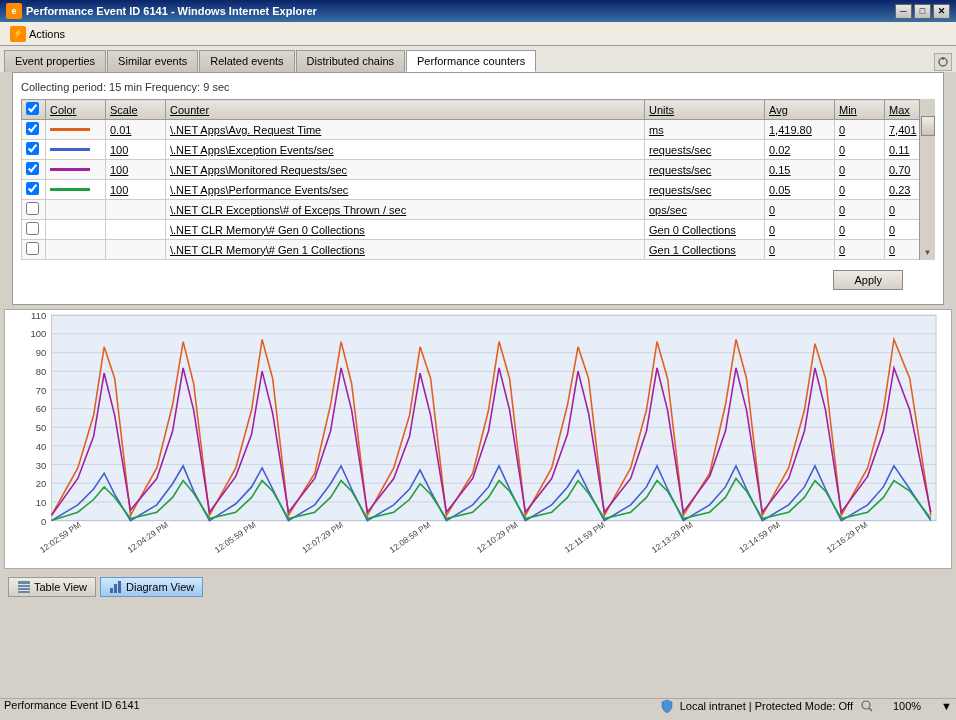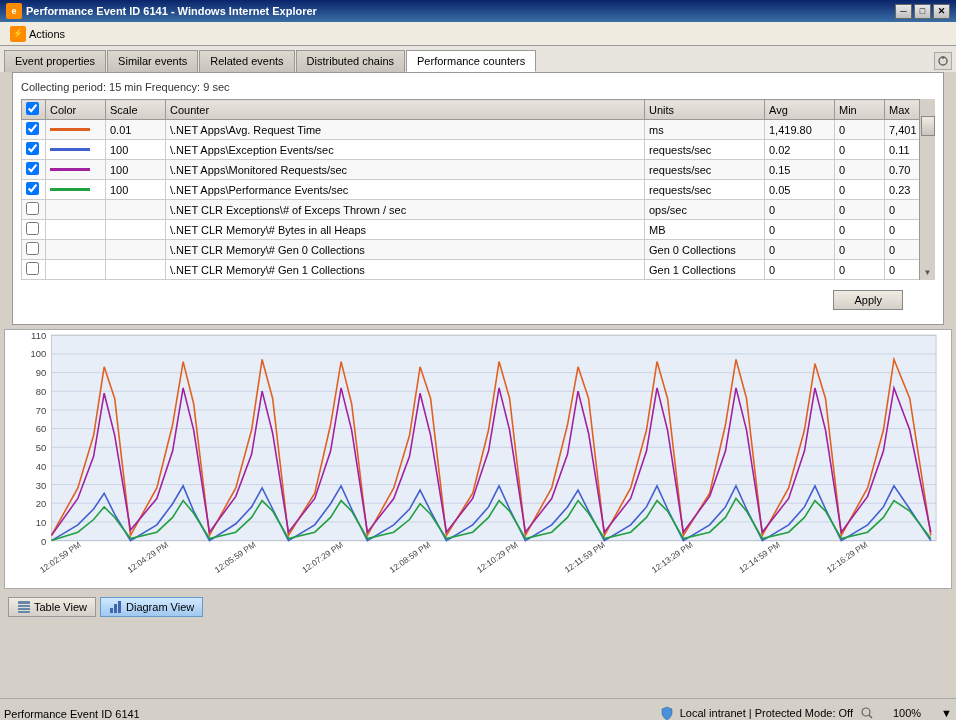--- a/index.html
+++ b/index.html
@@ -110,20 +110,21 @@
       font-size: 11px;
       color: #333;
       margin-bottom: 6px;
     }
 
     
     .perf-table {
       width: 100%;
       border-collapse: collapse;
       font-size: 11px;
+      text-decoration: underline;
     }
     .perf-table th {
       background: linear-gradient(to bottom, #e8e4de, #d4d0c8);
       border: 1px solid #999;
       padding: 2px 4px;
       text-align: left;
       font-weight: normal;
     }
     .perf-table td {
       border: 1px solid #ccc;
@@ -177,41 +178,41 @@
     
     .status-bar {
       position: fixed;
       bottom: 0;
       left: 0;
       right: 0;
       height: 22px;
       background: #d4d0c8;
       border-top: 1px solid #aaa;
       display: flex;
-      align-items: flex-end;
+      align-items: flex-start;
       padding: 0 4px;
       font-size: 11px;
     }
     .status-text { flex: 1; }
     .status-right {
       display: flex;
       align-items: center;
       gap: 8px;
     }
 
     .outer-wrap {
       display: flex;
       flex-direction: column;
       height: 698px;
     }
     .tab-bar-outer {
       padding: 4px 4px 0;
       background: #e8e4de;
       display: flex;
-      align-items: flex-start;
+      align-items: center;
       justify-content: space-between;
     }
     .tab-container {
       display: flex;
       flex: 1;
     }
 
     svg.chart-svg {
       width: 100%;
       height: 100%;
@@ -346,30 +347,20 @@
               <td>\.NET CLR Exceptions\# of Exceps Thrown / sec</td>
               <td>ops/sec</td>
               <td>0</td>
               <td>0</td>
               <td>0</td>
             </tr>
             <tr>
               <td><input type="checkbox" style=""></td>
               <td></td>
               <td></td>
-              <td>\.NET CLR Memory\# Bytes in all Heaps</td>
-              <td>MB</td>
-              <td>0</td>
-              <td>0</td>
-              <td>0</td>
-            </tr>
-            <tr>
-              <td><input type="checkbox" style=""></td>
-              <td></td>
-              <td></td>
               <td>\.NET CLR Memory\# Gen 0 Collections</td>
               <td>Gen 0 Collections</td>
               <td>0</td>
               <td>0</td>
               <td>0</td>
             </tr>
             <tr>
               <td><input type="checkbox" style=""></td>
               <td></td>
               <td></td>

